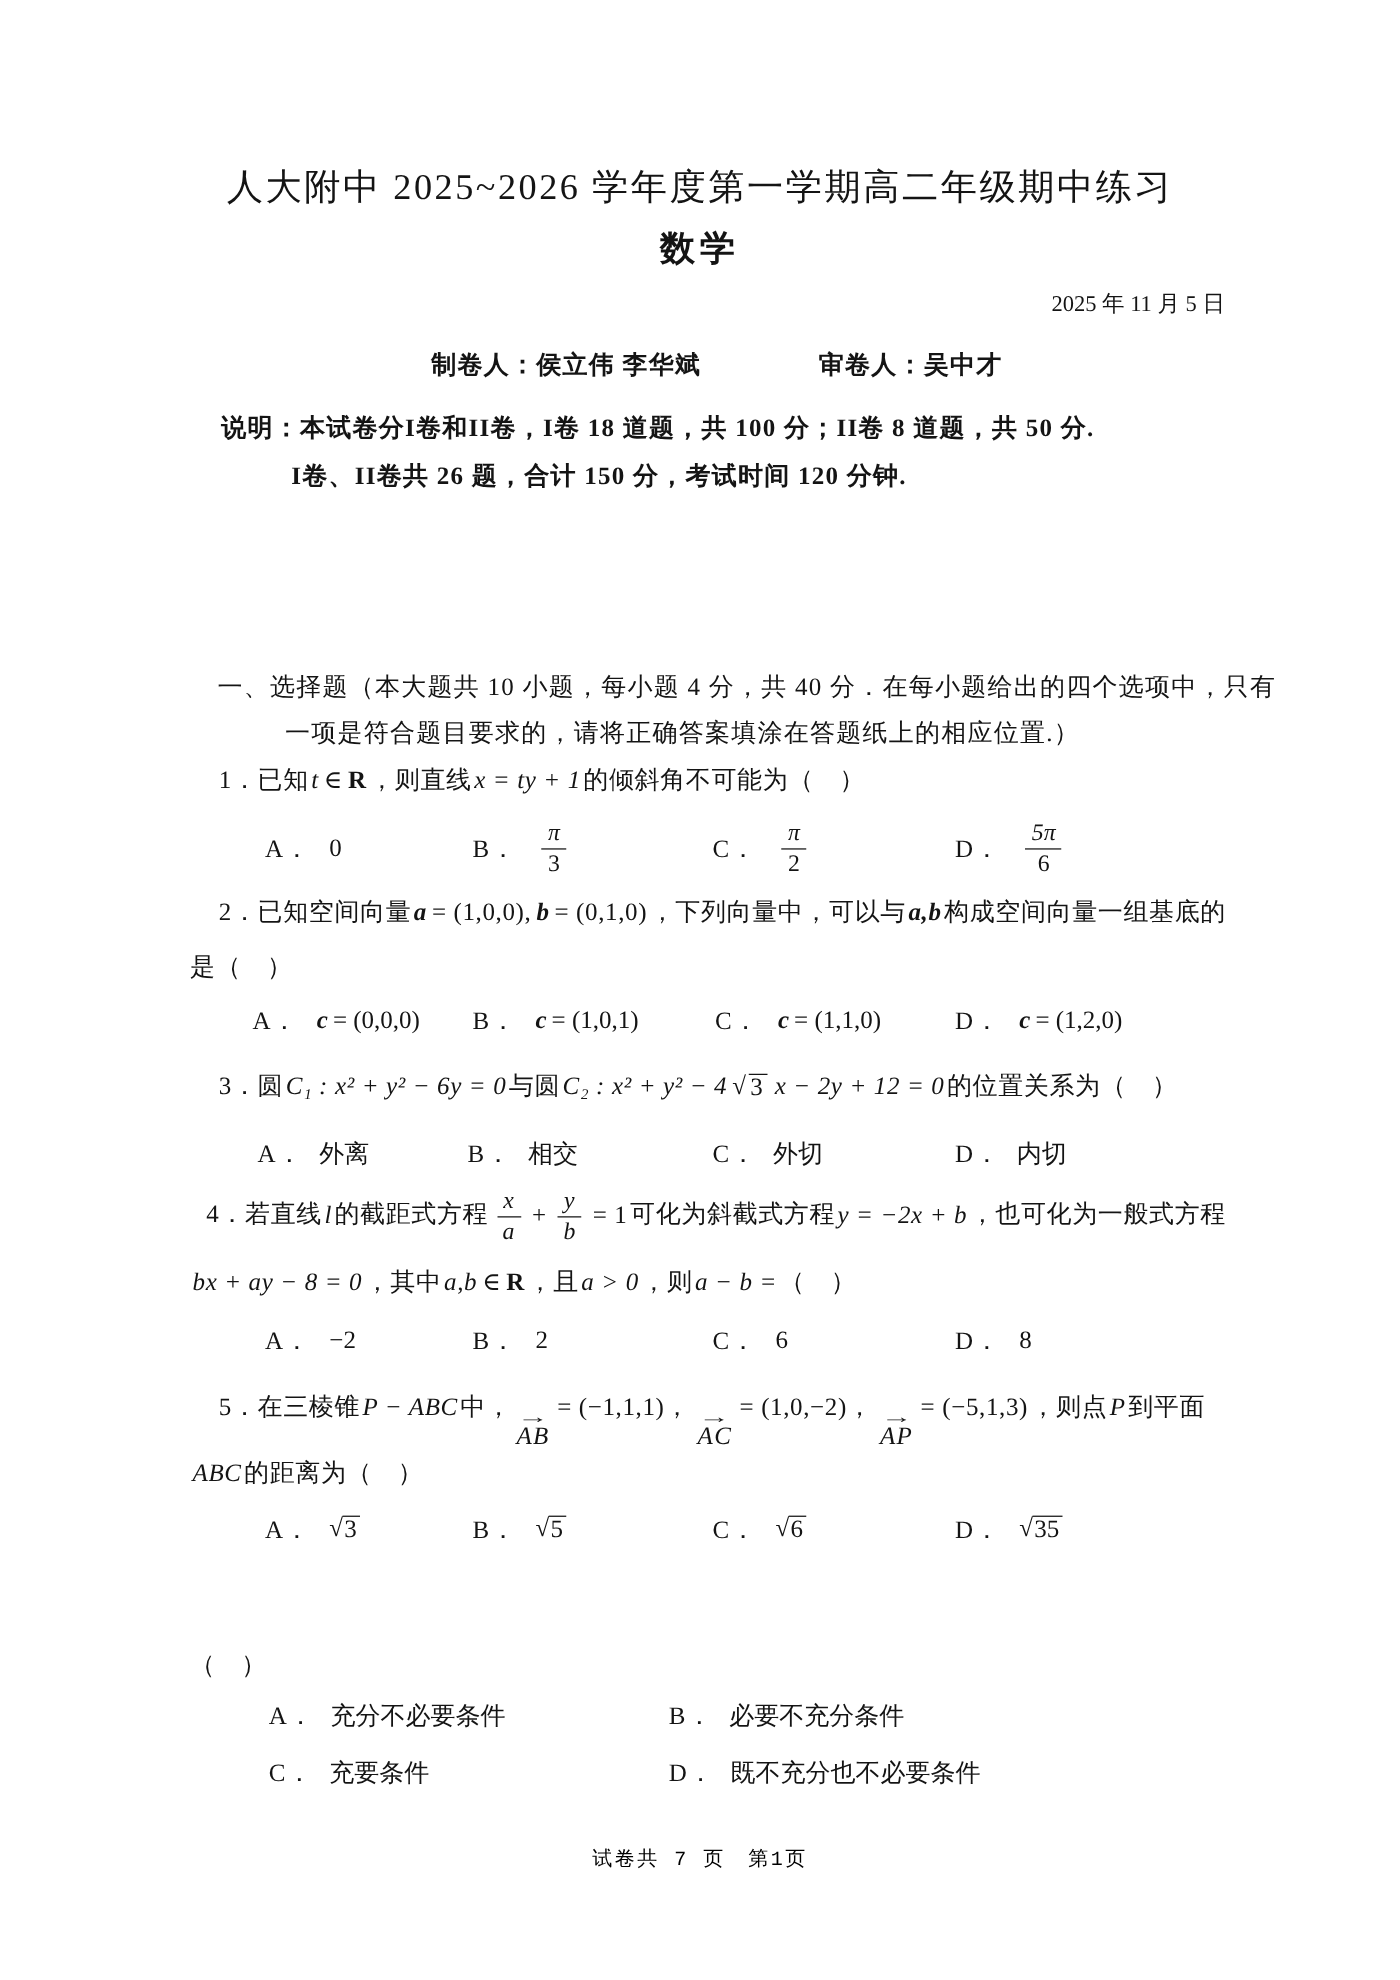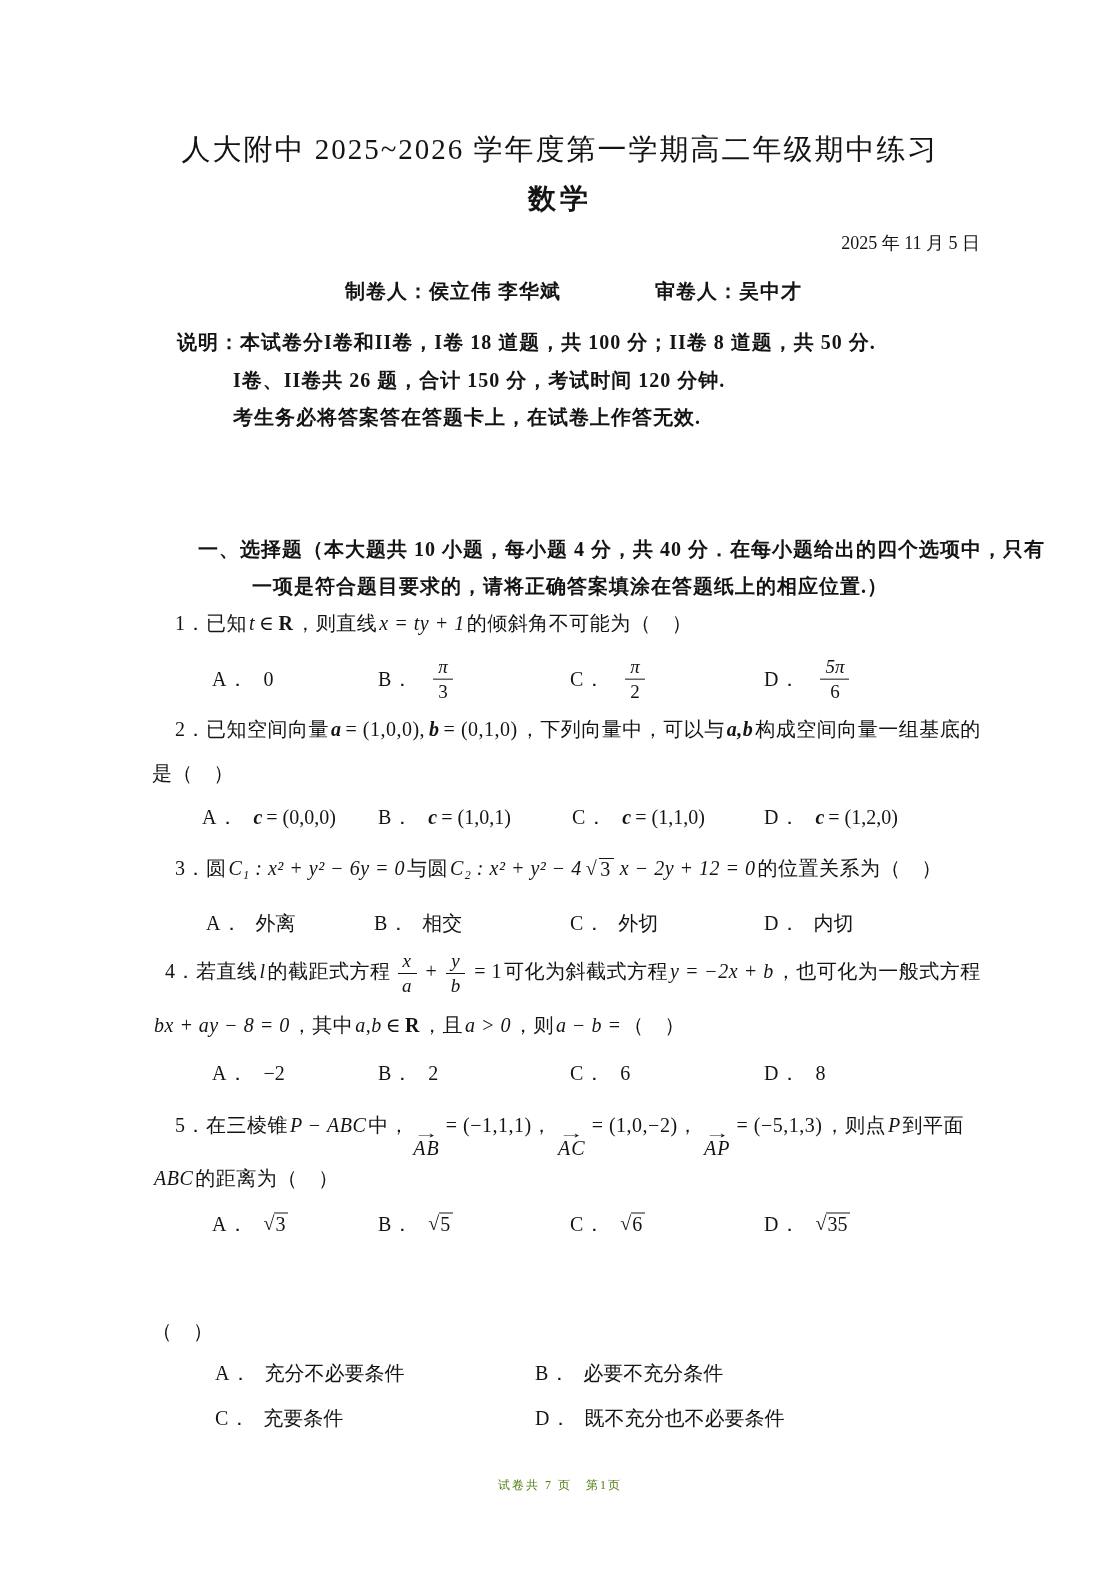--- a/index.html
+++ b/index.html
@@ -9,57 +9,56 @@
     font-family:"Liberation Serif","DejaVu Serif",serif;
   }
   .abs{position:absolute;}
   .center{left:0;width:100%;text-align:center;}
   .title{font-size:29px;font-weight:normal;letter-spacing:2px;}
   .subject{font-size:28px;font-weight:bold;letter-spacing:4px;}
   .date{font-size:18px;right:140px;}
   .credit{font-size:20px;font-weight:bold;letter-spacing:1px;}
   .notice{font-size:20px;font-weight:bold;letter-spacing:1px;white-space:nowrap;}
   .stitle{font-size:22px;font-weight:bold;letter-spacing:2px;}
-  .phdr{font-size:20px;font-weight:bold;letter-spacing:1px;white-space:nowrap;margin-left:24px;}
+  .phdr{font-size:20px;font-weight:normal;letter-spacing:1px;white-space:nowrap;}
   .stem{font-size:20px;white-space:nowrap;letter-spacing:0.5px;}
   .mi{font-style:italic;margin:0 2px;font-family:"Liberation Serif","DejaVu Serif","DejaVu Sans",serif;}
   .mib{font-style:italic;font-weight:bold;margin:0 2px;}
   .mu{margin:0 2px;font-family:"Liberation Serif","DejaVu Serif","DejaVu Sans",serif;}
   .mbr{font-weight:bold;margin:0 2px;}
   .frac{display:inline-flex;flex-direction:column;align-items:center;vertical-align:middle;
         font-size:19px;line-height:1.15;margin:0 5px;}
   .frac .fn{padding:0 5px 1px;border-bottom:1.6px solid #141414;}
   .frac .fd{padding-top:1px;}
   .sqrt{display:inline-flex;align-items:flex-start;margin:0 2px;}
   .sqrt .rs{line-height:1.08;}
   .sqrt .rad{border-top:1.7px solid #141414;line-height:1.08;padding:0 3px 0 1px;}
   .vec{display:inline-flex;flex-direction:column;align-items:center;margin:0 4px;vertical-align:-6px;}
   .vec .varr{font-size:15px;line-height:8px;transform:scaleX(1.7);}
   .vec .vbase{font-style:italic;line-height:1.1;letter-spacing:1px;}
   .optrow{position:absolute;left:150px;right:120px;}
   .optrow .opt{position:absolute;top:50%;transform:translateY(-50%);
         display:inline-flex;align-items:center;font-size:20px;white-space:nowrap;}
   .olb{margin-right:13px;letter-spacing:1px;}
-  .footer{font-size:12px;color:#4d7c0f;letter-spacing:2px;}
+  .footer{font-size:16px;color:#000000;letter-spacing:2px;font-family:Liberation Mono, monospace;}
 </style>
 </head>
 <body>
 
 <div class="page">
 
   <div class="abs center title" style="top:130px">人大附中 2025~2026 学年度第一学期高二年级期中练习</div>
   <div class="abs center subject" style="top:180px">数学</div>
   <div class="abs date" style="top:231px">2025 年 11 月 5 日</div>
 
   <div class="abs credit" style="top:278px;left:345px">制卷人：侯立伟 李华斌</div>
   <div class="abs credit" style="top:278px;left:655px">审卷人：吴中才</div>
 
   <div class="abs notice" style="top:329px;left:177px"><span>说明：</span><span>本试卷分I卷和II卷，I卷 18 道题，共 100 分；II卷 8 道题，共 50 分.</span></div>
   <div class="abs notice" style="top:367px;left:233px">I卷、II卷共 26 题，合计 150 分，考试时间 120 分钟.</div>
-  <div class="abs notice" style="top:404px;left:233px">考生务必将答案答在答题卡上，在试卷上作答无效.</div>
 
 
   <div class="abs phdr" style="top:536px;left:174px">一、选择题（本大题共 10 小题，每小题 4 分，共 40 分．在每小题给出的四个选项中，只有</div>
   <div class="abs phdr" style="top:573px;left:228px">一项是符合题目要求的，请将正确答案填涂在答题纸上的相应位置.）</div>
 
   <div class="abs stem" style="top:610px;left:175px"><span>1．已知</span><span class="mi">t</span><span class="mu">∈</span><span class="mbr">R</span><span>，则直线</span><span class="mi">x = ty + 1</span><span>的倾斜角不可能为（　）</span></div>
   <div class="optrow" style="top:650px;height:58px">
     <span class="opt" style="left:62px">
         <span class="olb">A．</span>
         <span class="mu">0</span>

